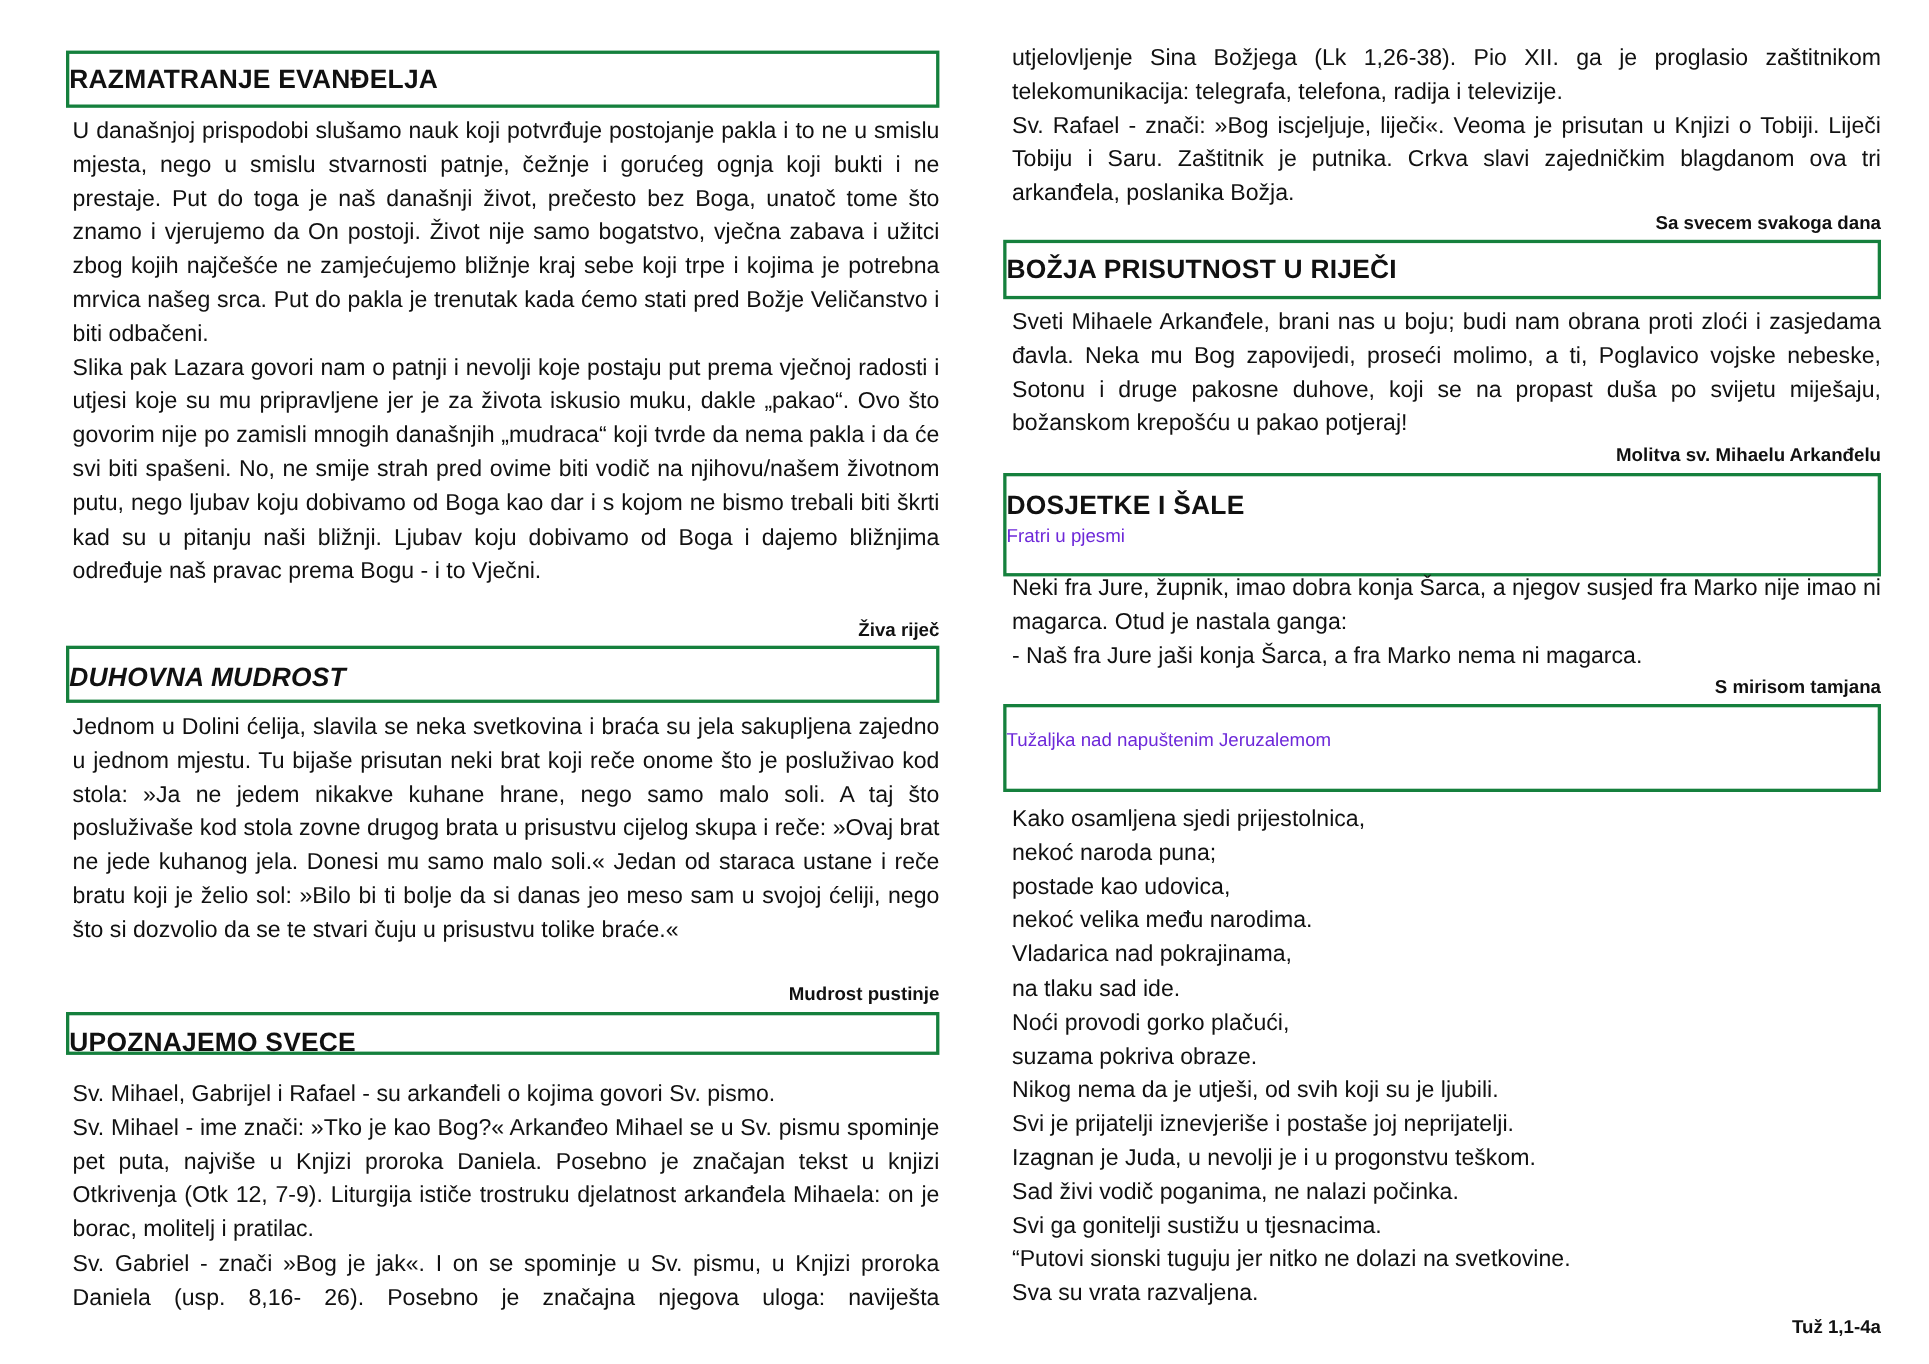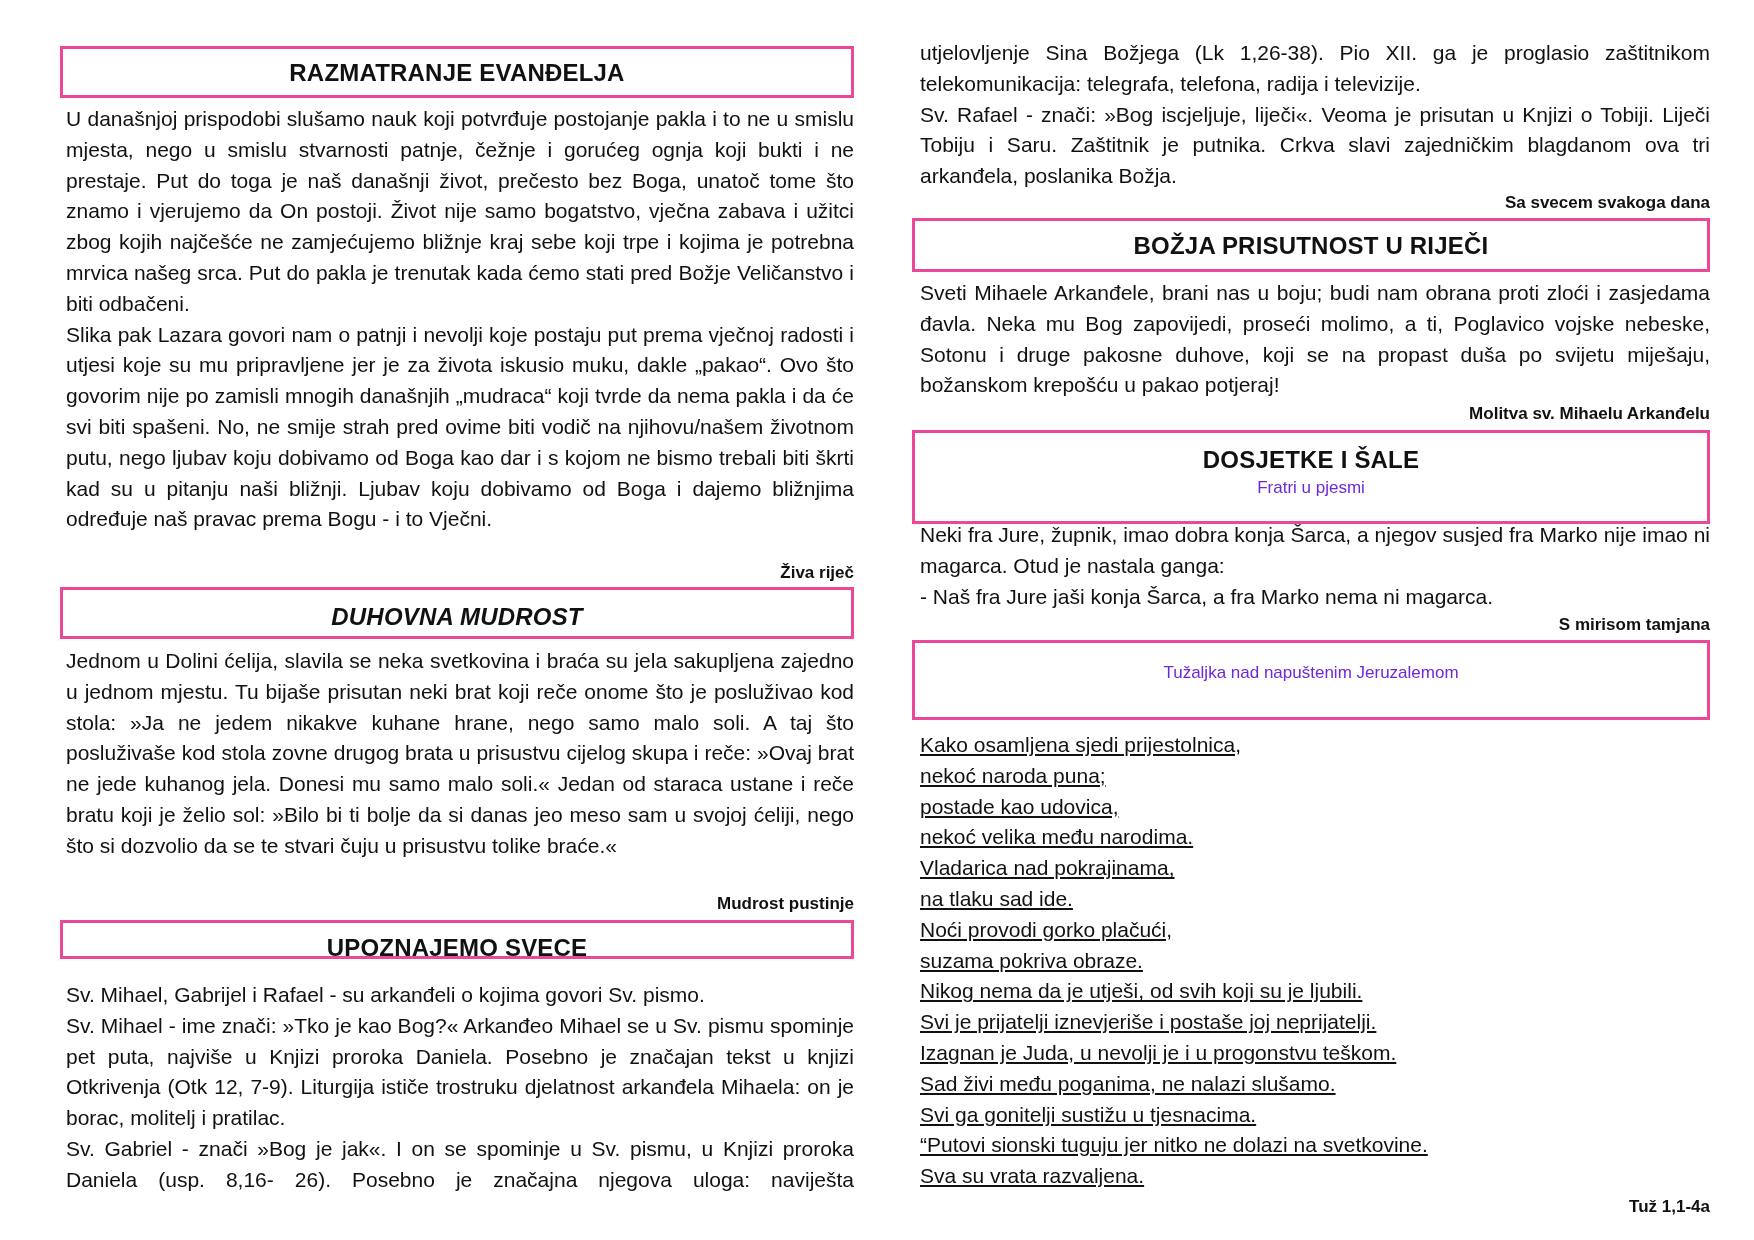--- a/index.html
+++ b/index.html
@@ -1,27 +1,27 @@
 <!DOCTYPE html>
 <html><head>
 <meta charset="utf-8">
 <style>
   html, body { margin:0; padding:0; background:#ffffff; }
   body { width:1754px; height:1240px; position:relative; overflow:hidden;
          font-family:"Liberation Sans", sans-serif; color:#111; }
   .col { position:absolute; top:0; }
   .col-left { left:60px; width:794px; }
   .col-right { left:912px; width:798px; }
-  .box { border:3px solid #ec4899; box-sizing:border-box; text-align:center; }
+  .box { border:3px solid #15803d; box-sizing:border-box; text-align:left; }
   .box-title { font-weight:bold; font-size:24px; line-height:1; letter-spacing:0.2px; }
   .box-sub { font-size:17px; margin-top:6px; color:#6d28d9; }
   .para { font-size:21px; line-height:30.8px; text-align:justify; margin:0; }
   .para.last { text-align-last:left; }
   .src { font-weight:bold; font-size:17px; text-align:right; line-height:22px; }
-  .poem-line { font-size:21px; line-height:30.8px; margin:0;text-decoration:underline; }
+  .poem-line { font-size:21px; line-height:30.8px; margin:0; }
   .abs { position:absolute; left:0; right:0; }
 </style>
 </head>
 <body>
 
 <div class="col col-left">
 
   <div class="box abs" style="top:46px;height:52px;padding-top:12px;">
     <div class="box-title">RAZMATRANJE EVANĐELJA</div>
   </div>
@@ -83,19 +83,19 @@
     <p class="poem-line">nekoć naroda puna;</p>
     <p class="poem-line">postade kao udovica,</p>
     <p class="poem-line">nekoć velika među narodima.</p>
     <p class="poem-line">Vladarica nad pokrajinama,</p>
     <p class="poem-line">na tlaku sad ide.</p>
     <p class="poem-line">Noći provodi gorko plačući,</p>
     <p class="poem-line">suzama pokriva obraze.</p>
     <p class="poem-line">Nikog nema da je utješi, od svih koji su je ljubili.</p>
     <p class="poem-line">Svi je prijatelji iznevjeriše i postaše joj neprijatelji.</p>
     <p class="poem-line">Izagnan je Juda, u nevolji je i u progonstvu teškom.</p>
-    <p class="poem-line">Sad živi među poganima, ne nalazi slušamo.</p>
+    <p class="poem-line">Sad živi vodič poganima, ne nalazi počinka.</p>
     <p class="poem-line">Svi ga gonitelji sustižu u tjesnacima.</p>
     <p class="poem-line">“Putovi sionski tuguju jer nitko ne dolazi na svetkovine.</p>
     <p class="poem-line">Sva su vrata razvaljena.</p>
   </div>
   <div class="src abs" style="top:1196px;">Tuž 1,1-4a</div>
 </div>
 
 </body></html>

